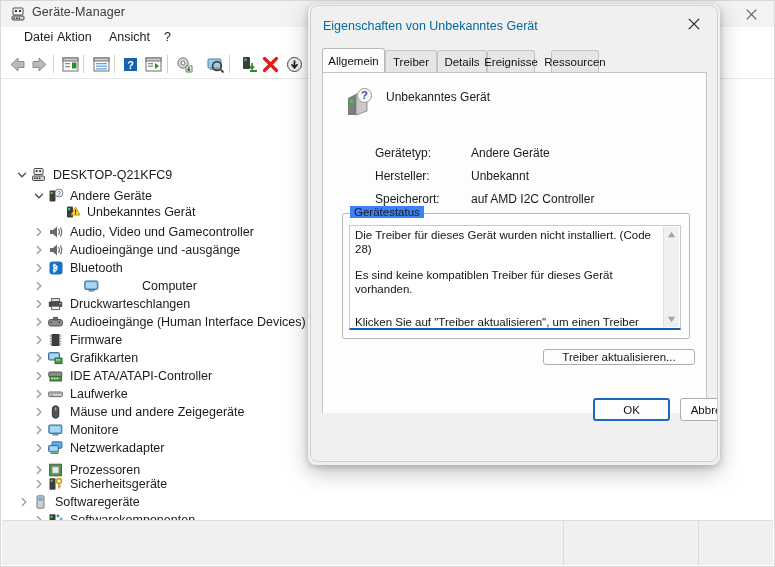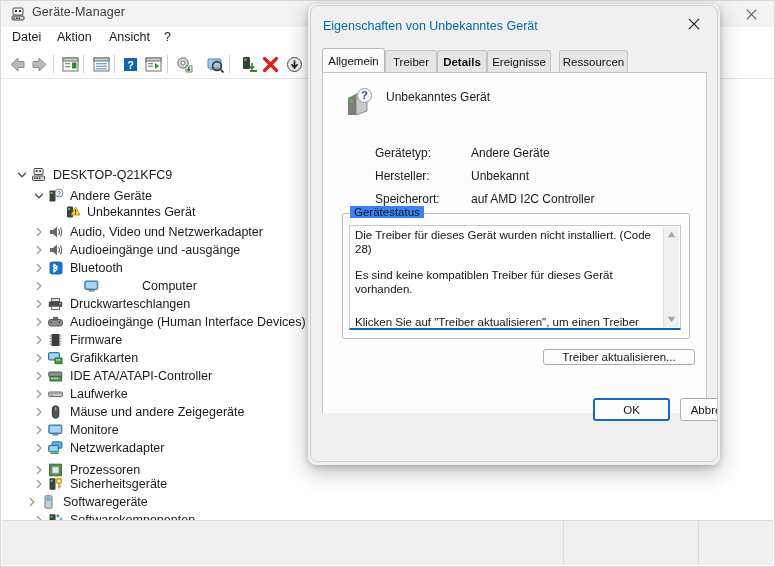--- a/index.html
+++ b/index.html
@@ -190,21 +190,21 @@
       </span>
       <span class="mw-title-text">Geräte-Manager</span>
       <div class="mw-close">
         <svg width="11" height="11" viewBox="0 0 11 11">
           <path d="M0.7 0.7 L10.3 10.3 M10.3 0.7 L0.7 10.3" stroke="#5a5a5a" stroke-width="1.1" fill="none"></path>
         </svg>
       </div>
     </div>
 
     <div class="menubar">
-      <div class="menuitem" style="left:9px">Datei</div>
+      <div class="menuitem" style="left:21px">Datei</div>
       <div class="menuitem" style="left:54px">Aktion</div>
       <div class="menuitem" style="left:106px">Ansicht</div>
       <div class="menuitem" style="left:161px">?</div>
     </div>
 
     <div class="toolbar">
       <div class="tb-btn" style="left:6px">
         <svg width="21" height="21" viewBox="0 0 21 21">
           <path d="M11 4 L4 10.5 L11 17 L11 13.5 L17 13.5 L17 7.5 L11 7.5 Z" fill="#b9b9b9" stroke="#8d8d8d" stroke-width="1"></path>
         </svg>
@@ -348,21 +348,21 @@
               <path d="M3.3 1.5 L6.9 5 L3.3 8.5" stroke="#9a9a9a" stroke-width="1.3" fill="none" stroke-linecap="round" stroke-linejoin="round"></path>
             </svg>
           </span>
         <span class="tico">
           <svg width="17" height="16" viewBox="0 0 17 16">
             <path d="M3 6 L6 6 L10 2.5 L10 13.5 L6 10 L3 10 Z" fill="#6a6a6a"></path>
             <path d="M11.6 5 Q13.4 8 11.6 11" stroke="#6a6a6a" stroke-width="1.1" fill="none"></path>
             <path d="M13.4 3.4 Q16 8 13.4 12.6" stroke="#6a6a6a" stroke-width="1.1" fill="none"></path>
           </svg>
         </span>
-        <span class="tlabel">Audio, Video und Netzwerkadapter</span>
+        <span class="tlabel">Audio, Video und Gamecontroller</span>
       </div>
 
       <div class="tnode" style="left:29px; top:160px;">
         <span class="chev">
             <svg width="10" height="10" viewBox="0 0 10 10">
               <path d="M3.3 1.5 L6.9 5 L3.3 8.5" stroke="#9a9a9a" stroke-width="1.3" fill="none" stroke-linecap="round" stroke-linejoin="round"></path>
             </svg>
           </span>
         <span class="tico">
           <svg width="17" height="16" viewBox="0 0 17 16">
@@ -586,21 +586,21 @@
           <svg width="17" height="16" viewBox="0 0 17 16">
             <rect x="2.5" y="2.2" width="6" height="11.6" rx="1" fill="#3d3d3d"></rect>
             <rect x="3.6" y="3.8" width="2" height="2" fill="#4cd24c"></rect>
             <circle cx="12" cy="5" r="2.4" fill="none" stroke="#d4a017" stroke-width="1.6"></circle>
             <path d="M12 7.2 L12 12.6 M12 10 L14 10" stroke="#d4a017" stroke-width="1.6"></path>
           </svg>
         </span>
         <span class="tlabel">Sicherheitsgeräte</span>
       </div>
 
-      <div class="tnode" style="left:22px; top:412px;">
+      <div class="tnode" style="left:14px; top:412px;">
         <span class="chev">
             <svg width="10" height="10" viewBox="0 0 10 10">
               <path d="M3.3 1.5 L6.9 5 L3.3 8.5" stroke="#9a9a9a" stroke-width="1.3" fill="none" stroke-linecap="round" stroke-linejoin="round"></path>
             </svg>
           </span>
         <span class="tico">
           <svg width="17" height="16" viewBox="0 0 17 16">
             <rect x="5" y="1.8" width="7" height="12.4" rx="1" fill="#cfcfcf" stroke="#7a7a7a"></rect>
             <rect x="6.4" y="3.4" width="4.2" height="3.4" fill="#5eb0e8"></rect>
           </svg>
@@ -640,23 +640,23 @@
     <div class="dlg-title">Eigenschaften von Unbekanntes Gerät</div>
     <div class="dlg-close">
       <svg width="12" height="12" viewBox="0 0 12 12">
         <path d="M0.8 0.8 L11.2 11.2 M11.2 0.8 L0.8 11.2" stroke="#222" stroke-width="1.2" fill="none"></path>
       </svg>
     </div>
 
     <div class="tabstrip">
       <div class="tab sel" style="left:0px;width:63px;">Allgemein</div>
       <div class="tab" style="left:63px;width:52px;">Treiber</div>
-      <div class="tab" style="left:115px;width:50px;font-weight:bold;">Details</div>
-      <div class="tab" style="left:165px;width:64px;">Ereignisse</div>
-      <div class="tab" style="left:237px;width:69px;">Ressourcen</div>
+      <div class="tab" style="left:115px;width:50px;">Details</div>
+      <div class="tab" style="left:165px;width:48px;">Ereignisse</div>
+      <div class="tab" style="left:229px;width:48px;">Ressourcen</div>
     </div>
 
     <div class="tabbody">
 
       <span class="dev-icon">
         <svg width="33" height="33" viewBox="0 0 33 33">
           <path d="M5 11 L13 7 L13 28 L5 28 Z" fill="#7d7d7d"></path>
           <path d="M13 7 L24 7 L24 24 L13 28 Z" fill="#c9c9c9" stroke="#7a7a7a" stroke-width=".8"></path>
           <rect x="6.8" y="12.6" width="3.2" height="3.2" fill="#3fd13f"></rect>
           <circle cx="21.5" cy="8.5" r="7" fill="#f7f7f7" stroke="#9a9a9a" stroke-width="1"></circle>

